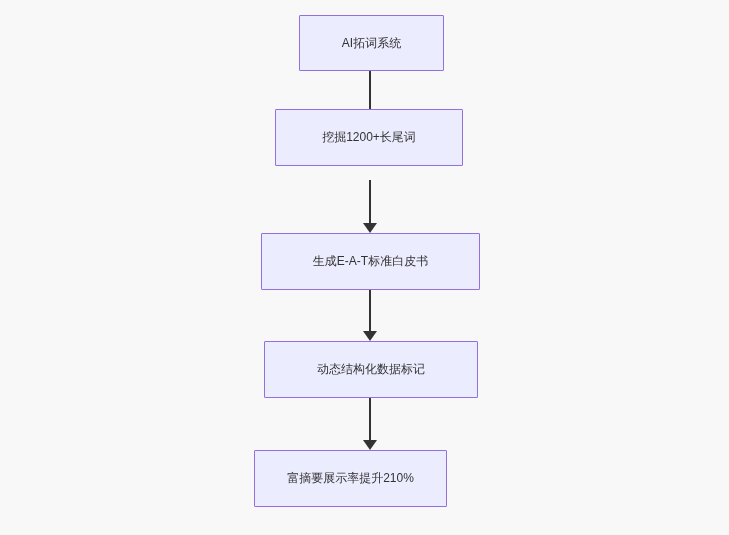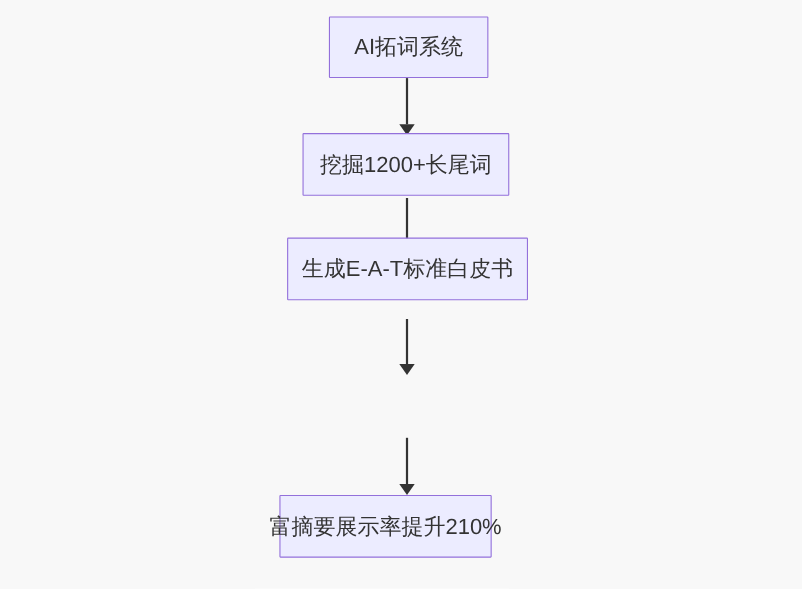--- a/index.html
+++ b/index.html
@@ -19,28 +19,28 @@
     box-sizing: border-box;
     display: flex;
     align-items: center;
     justify-content: center;
     background: var(--node-fill, #ECECFF);
     border: 1.4px solid var(--node-border, #9370DB);
     border-radius: 1px;
   }
   .node-label {
     color: var(--text-color, #333333);
-    font-size: 20px;
+    font-size: 12px;
     line-height: 1.2;
     white-space: nowrap;
     text-align: center;
   }
   .node-1 { left: 299px; top: 15px;  width: 145px; height: 56px; }
-  .node-2 { left: 275px; top: 121px; width: 188px; height: 57px; }
-  .node-3 { left: 261px; top: 216px; width: 219px; height: 57px; }
+  .node-2 { left: 275px; top: 109px; width: 188px; height: 57px; }
+  .node-3 { left: 261px; top: 233px; width: 219px; height: 57px; }
   .node-4 { left: 264px; top: 341px; width: 214px; height: 57px; }
   .node-5 { left: 254px; top: 450px; width: 193px; height: 57px; }
 
   .edge {
     position: absolute;
     left: 363px;
     width: 14px;
     display: flex;
     flex-direction: column;
     align-items: center;
@@ -87,20 +87,23 @@
 
   <div class="node node-3">
     <span class="node-label">生成E-A-T标准白皮书</span>
   </div>
 
   <div class="edge edge-3">
     <div class="edge-line"></div>
     <div class="edge-head"></div>
   </div>
 
+  <div class="node node-4">
+    <span class="node-label">动态结构化数据标记</span>
+  </div>
 
   <div class="edge edge-4">
     <div class="edge-line"></div>
     <div class="edge-head"></div>
   </div>
 
   <div class="node node-5">
     <span class="node-label">富摘要展示率提升210%</span>
   </div>
 

